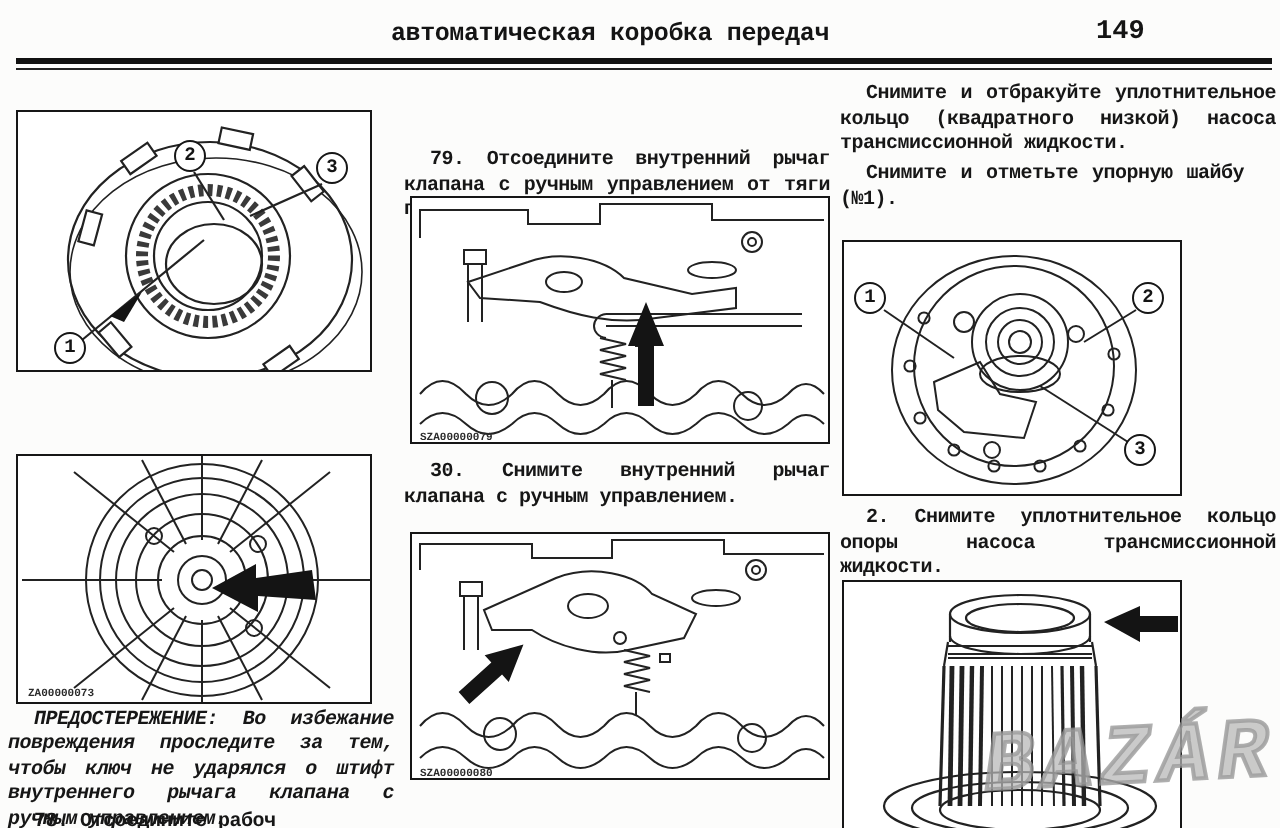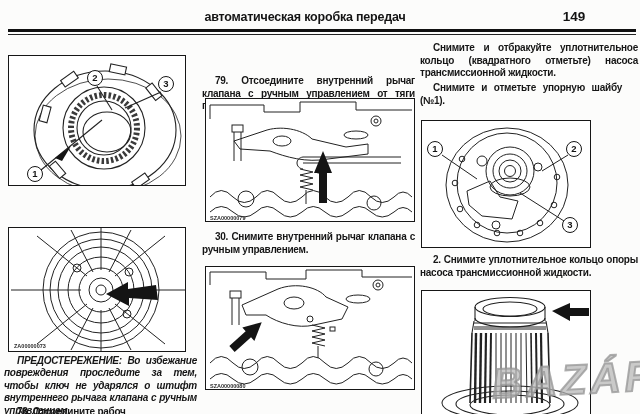--- a/index.html
+++ b/index.html
@@ -1,29 +1,29 @@
 <!DOCTYPE html>
 <html><head>
 <meta charset="utf-8">
 <style>
   * { margin:0; padding:0; box-sizing:border-box; }
   html,body { background:#e8e8e8; }
   .page {
     position:relative; width:640px; height:414px; overflow:hidden;
     background:#fcfcfb; color:#141414;
-    font-family:Liberation Sans, sans-serif;
+    font-family:Liberation Mono, monospace;
   }
   
   .hdr-title {
     position:absolute; left:120px; top:10px; width:370px;
     text-align:center; font-size:12.5px; font-weight:700; letter-spacing:-0.2px;
   }
   .hdr-num {
     position:absolute; left:548px; top:9px; width:52px;
-    text-align:center; font-size:13.5px; font-weight:700;
+    font-size:13.5px; font-weight:700;
   }
   .rule-thick { position:absolute; left:8px; top:29px; width:628px; height:3px; background:#111; }
   .rule-thin  { position:absolute; left:8px; top:34px; width:628px; height:1px; background:#222; }
   
   .txt {
     position:absolute; font-size:10px; font-weight:700; line-height:12.6px;
     letter-spacing:-0.25px; text-align:justify; color:#161616;
   }
   .indent { text-indent:13px; }
   .warn { font-style:italic; }
@@ -181,21 +181,21 @@
         <path d="M4,112 q11,-11 23,0 q11,10 23,0 q11,-11 23,0 q11,10 23,0 q11,-11 23,0 q11,10 23,0 q11,-11 23,0 q11,10 23,0 q9,-9 18,0"></path>
         <circle cx="44" cy="100" r="8"></circle>
           <circle cx="170" cy="102" r="7"></circle>
       </g>
       <polygon points="40,0 22,-9 22,-4 0,-4 0,4 22,4 22,9" fill="#141414" transform="translate(26,82) rotate(-42)"></polygon>
       <text x="4" y="121" font-size="5.5" font-weight="bold" fill="#2b2b2b">SZA00000080</text>
     </svg>
   </div>
 
 
-  <p class="txt indent" style="left:420px; top:42px; width:218px;">Снимите и отбракуйте уплотнительное кольцо (квадратного отметьте) насоса трансмиссионной жидкости.</p>
+  <p class="txt indent" style="left:420px; top:42px; width:218px;">Снимите и отбракуйте уплотнительное кольцо (квадратного низкой) насоса трансмиссионной жидкости.</p>
   <p class="txt indent" style="left:420px; top:82px; width:202px;">Снимите и отметьте упорную шайбу (№1).</p>
 
   <div class="figbox" style="left:421px; top:120px; width:170px; height:128px;">
     <svg width="170" height="128" viewBox="0 0 170 128">
       <g stroke="#222" fill="none" stroke-width="1">
         <ellipse cx="85" cy="64" rx="61" ry="57"></ellipse>
         <circle cx="85" cy="62" r="50"></circle>
 
         <g>
           <circle cx="38" cy="88" r="2.8"></circle>

